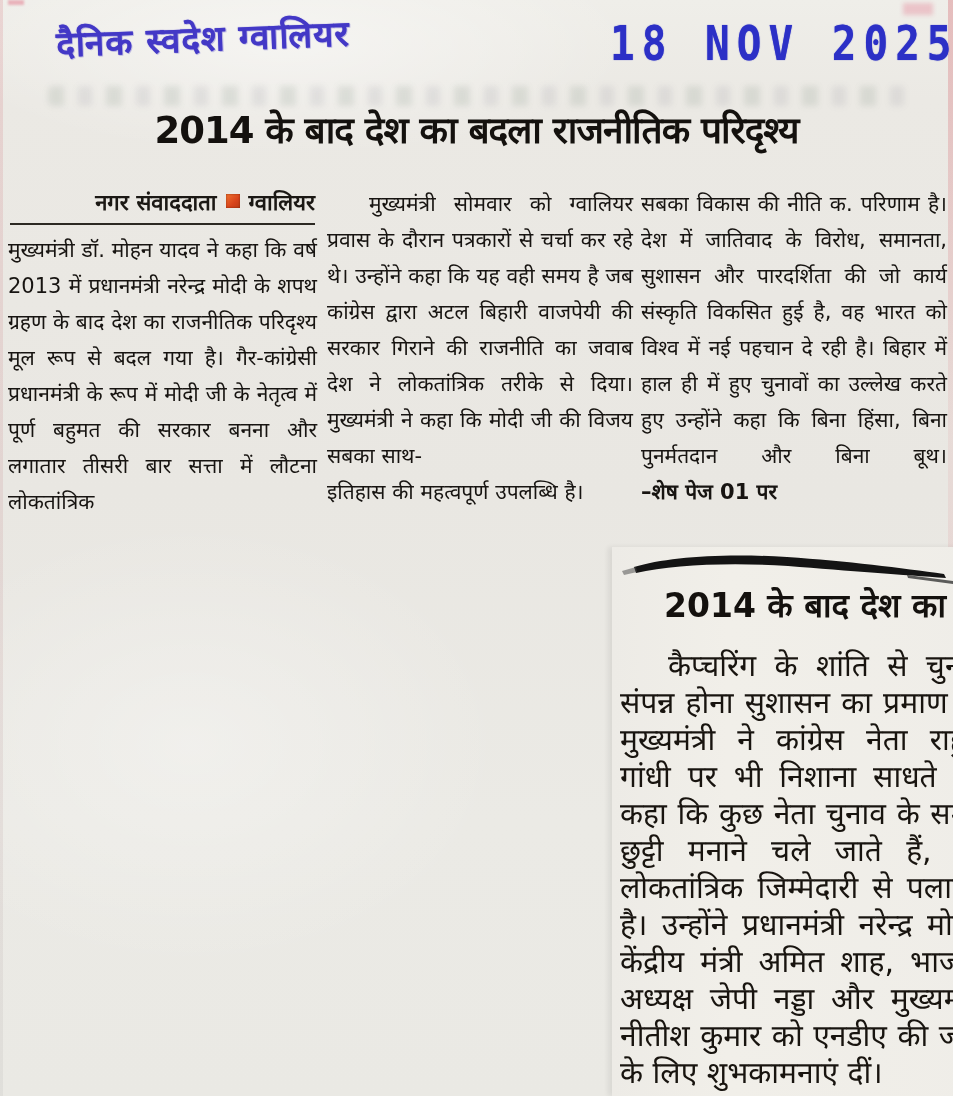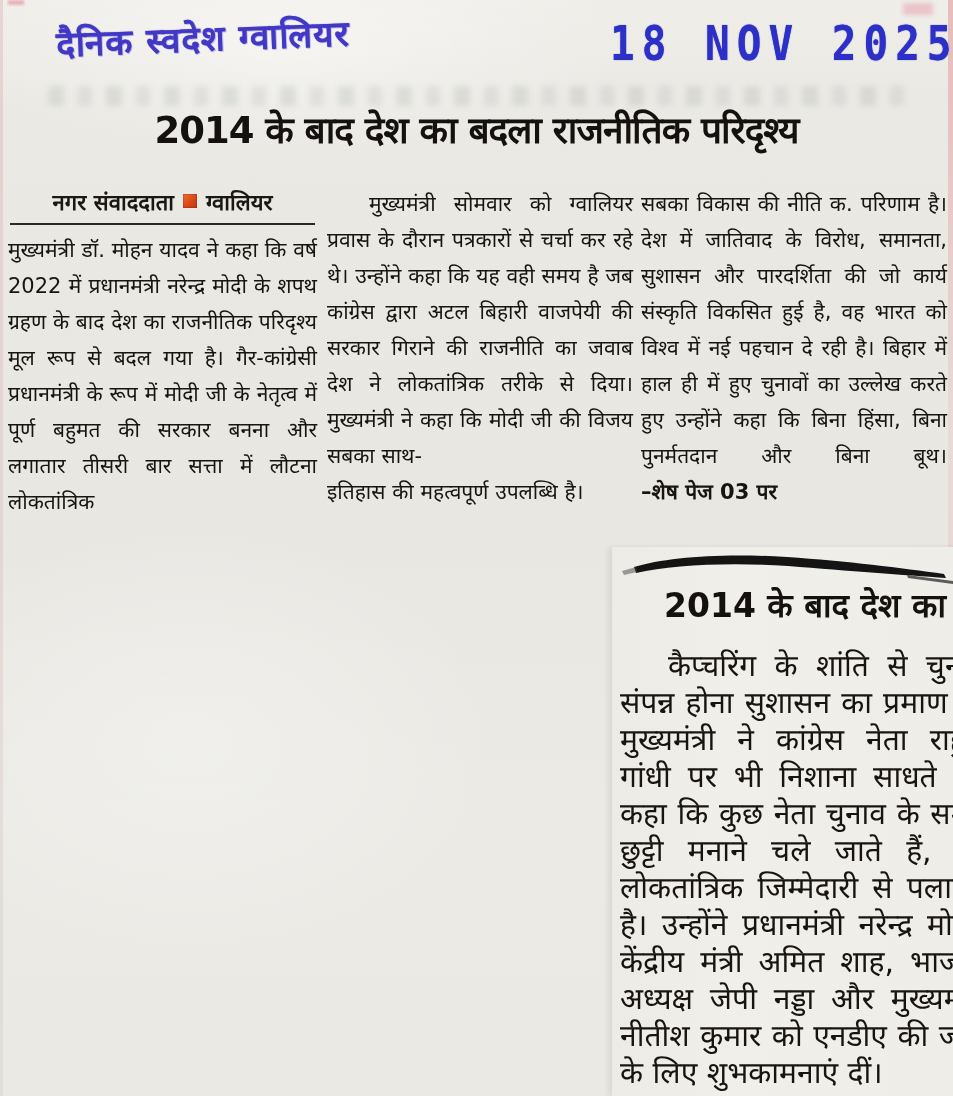--- a/index.html
+++ b/index.html
@@ -54,21 +54,21 @@
     font-size:37px;line-height:62px;font-weight:bold;color:#14110e;
     text-align:center;letter-spacing:-1px;white-space:nowrap;
   }
 
   
   .col{position:absolute;top:186px;}
   .col1{left:8px;width:309px;}
   .col2{left:327px;width:306px;}
   .col3{left:641px;width:306px;}
   .byline{
-    display:flex;align-items:center;justify-content:center;gap:9px;
+    display:flex;align-items:center;justify-content:flex-end;gap:9px;
     font-size:22px;font-weight:bold;color:#1b1814;
     padding-bottom:7px;margin:0 2px 7px 2px;
     border-bottom:2px solid #2c2923;
   }
   .byline-icon{width:14px;height:14px;flex:0 0 auto;
     background:linear-gradient(135deg,#ef7330,#d8431a 60%,#b93a14);
     box-shadow:inset 0 0 2px rgba(120,30,5,.9);}
   .bodytext{margin:0;font-size:21px;line-height:36px;text-align:justify;color:#171411;}
   .indent{text-indent:42px;}
   .jump{font-weight:bold;white-space:nowrap;}
@@ -101,30 +101,30 @@
   <div class="ghost-band"></div>
 
   <h1 class="headline">2014 के बाद देश का बदला राजनीतिक परिदृश्य</h1>
 
   <div class="col col1">
     <div class="byline">
       <span>नगर संवाददाता</span>
       <span class="byline-icon"></span>
       <span>ग्वालियर</span>
     </div>
-    <p class="bodytext">मुख्यमंत्री डॉ. मोहन यादव ने कहा कि वर्ष 2022 में प्रधानमंत्री नरेन्द्र मोदी के शपथ ग्रहण के बाद देश का राजनीतिक परिदृश्य मूल रूप से बदल गया है। गैर-कांग्रेसी प्रधानमंत्री के रूप में मोदी जी के नेतृत्व में पूर्ण बहुमत की सरकार बनना और लगातार तीसरी बार सत्ता में लौटना लोकतांत्रिक</p>
+    <p class="bodytext">मुख्यमंत्री डॉ. मोहन यादव ने कहा कि वर्ष 2013 में प्रधानमंत्री नरेन्द्र मोदी के शपथ ग्रहण के बाद देश का राजनीतिक परिदृश्य मूल रूप से बदल गया है। गैर-कांग्रेसी प्रधानमंत्री के रूप में मोदी जी के नेतृत्व में पूर्ण बहुमत की सरकार बनना और लगातार तीसरी बार सत्ता में लौटना लोकतांत्रिक</p>
   </div>
 
   <div class="col col2">
     <p class="bodytext indent">मुख्यमंत्री सोमवार को ग्वालियर प्रवास के दौरान पत्रकारों से चर्चा कर रहे थे।  उन्होंने कहा कि यह वही समय है जब कांग्रेस द्वारा अटल बिहारी वाजपेयी की सरकार गिराने की राजनीति का जवाब देश ने लोकतांत्रिक तरीके से दिया। मुख्यमंत्री ने कहा कि मोदी जी की विजय सबका साथ-</p>
     <p class="bodytext">इतिहास की महत्वपूर्ण उपलब्धि है।</p>
   </div>
 
   <div class="col col3">
-    <p class="bodytext"><span>सबका विकास की नीति क. परिणाम है। देश में जातिवाद के विरोध, समानता, सुशासन और पारदर्शिता की जो कार्य संस्कृति विकसित हुई है, वह भारत को विश्व में नई पहचान दे रही है। बिहार में हाल ही में हुए चुनावों का उल्लेख करते हुए उन्होंने कहा कि बिना हिंसा, बिना पुनर्मतदान और बिना बूथ।</span> <span class="jump">–शेष पेज 03 पर</span></p>
+    <p class="bodytext"><span>सबका विकास की नीति क. परिणाम है। देश में जातिवाद के विरोध, समानता, सुशासन और पारदर्शिता की जो कार्य संस्कृति विकसित हुई है, वह भारत को विश्व में नई पहचान दे रही है। बिहार में हाल ही में हुए चुनावों का उल्लेख करते हुए उन्होंने कहा कि बिना हिंसा, बिना पुनर्मतदान और बिना बूथ।</span> <span class="jump">–शेष पेज 01 पर</span></p>
   </div>
 
   <div class="clip2">
     <svg class="torn-edge" width="341" height="42" viewBox="0 0 341 42">
       <path d="M22,20 C55,10 110,6 175,10 C235,14 290,21 332,27 L334,31 C292,28 238,24 176,19 C115,15 60,18 24,26 Z" fill="#141414"></path>
       <path d="M295,28 L341,34 L341,37 L296,31 Z" fill="#2a2a2a" opacity="0.75"></path>
       <path d="M10,24 L24,20 L25,25 L12,28 Z" fill="#444" opacity="0.5"></path>
     </svg>
     <div class="clip2-headline">
       <div>2014 के बाद देश का</div>

